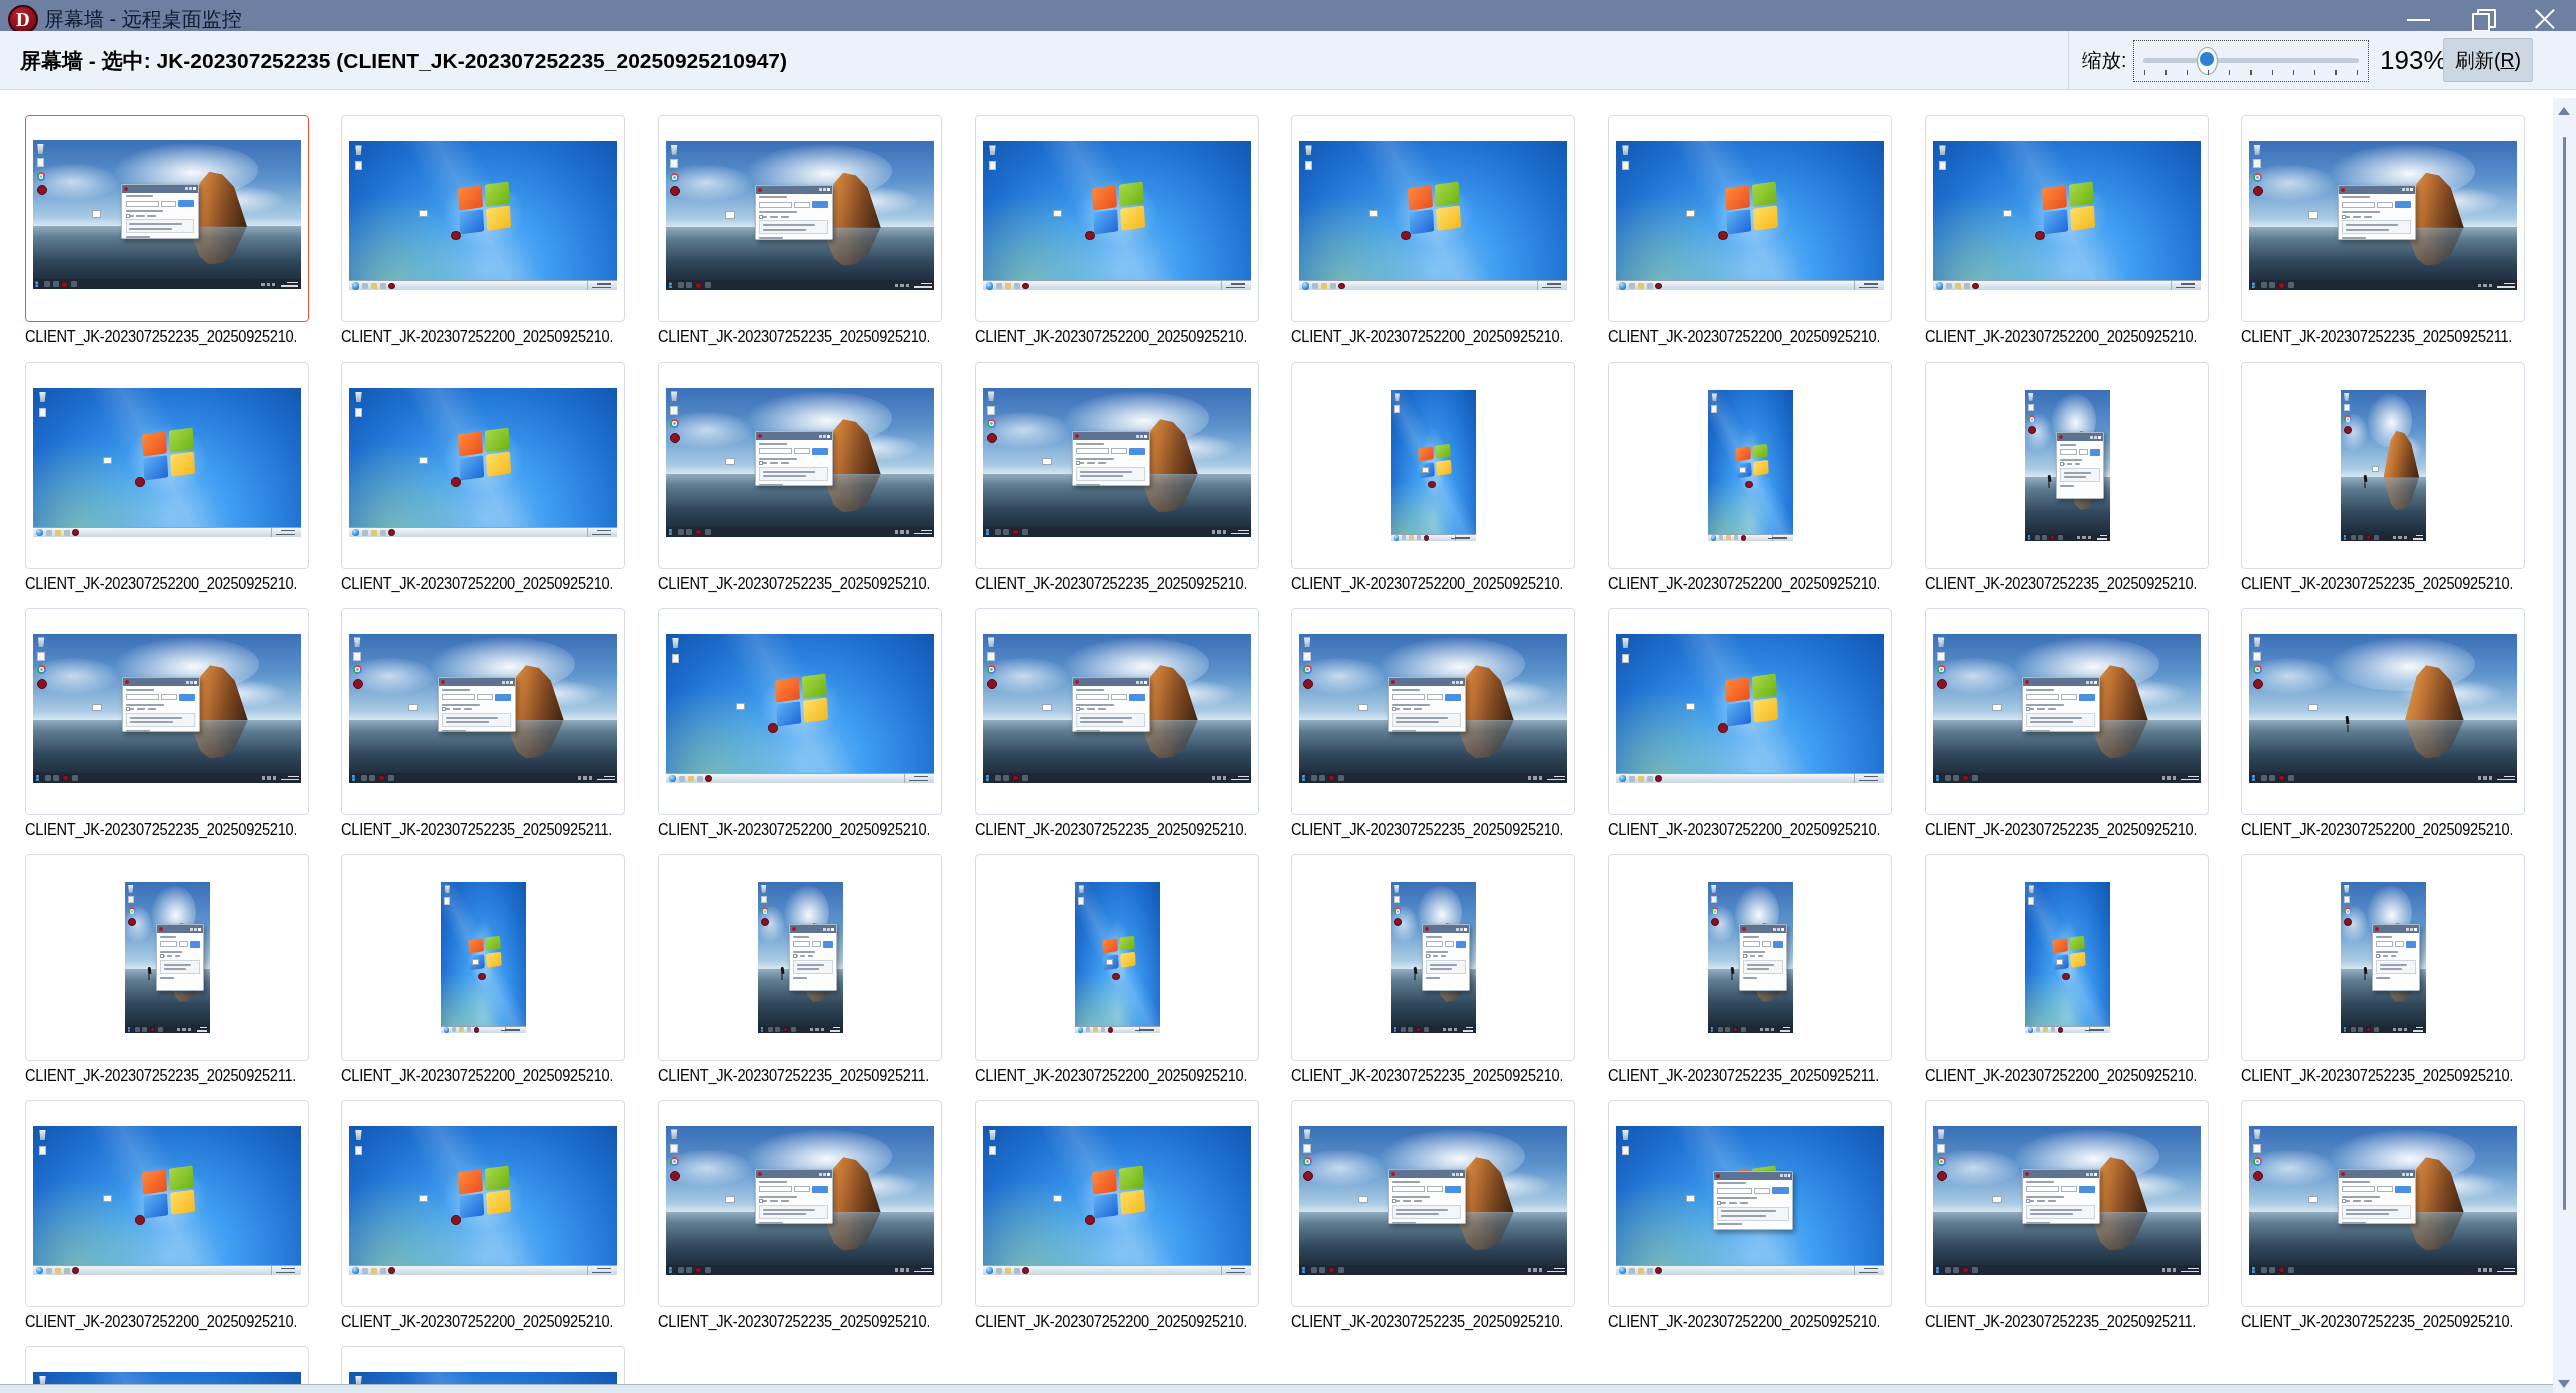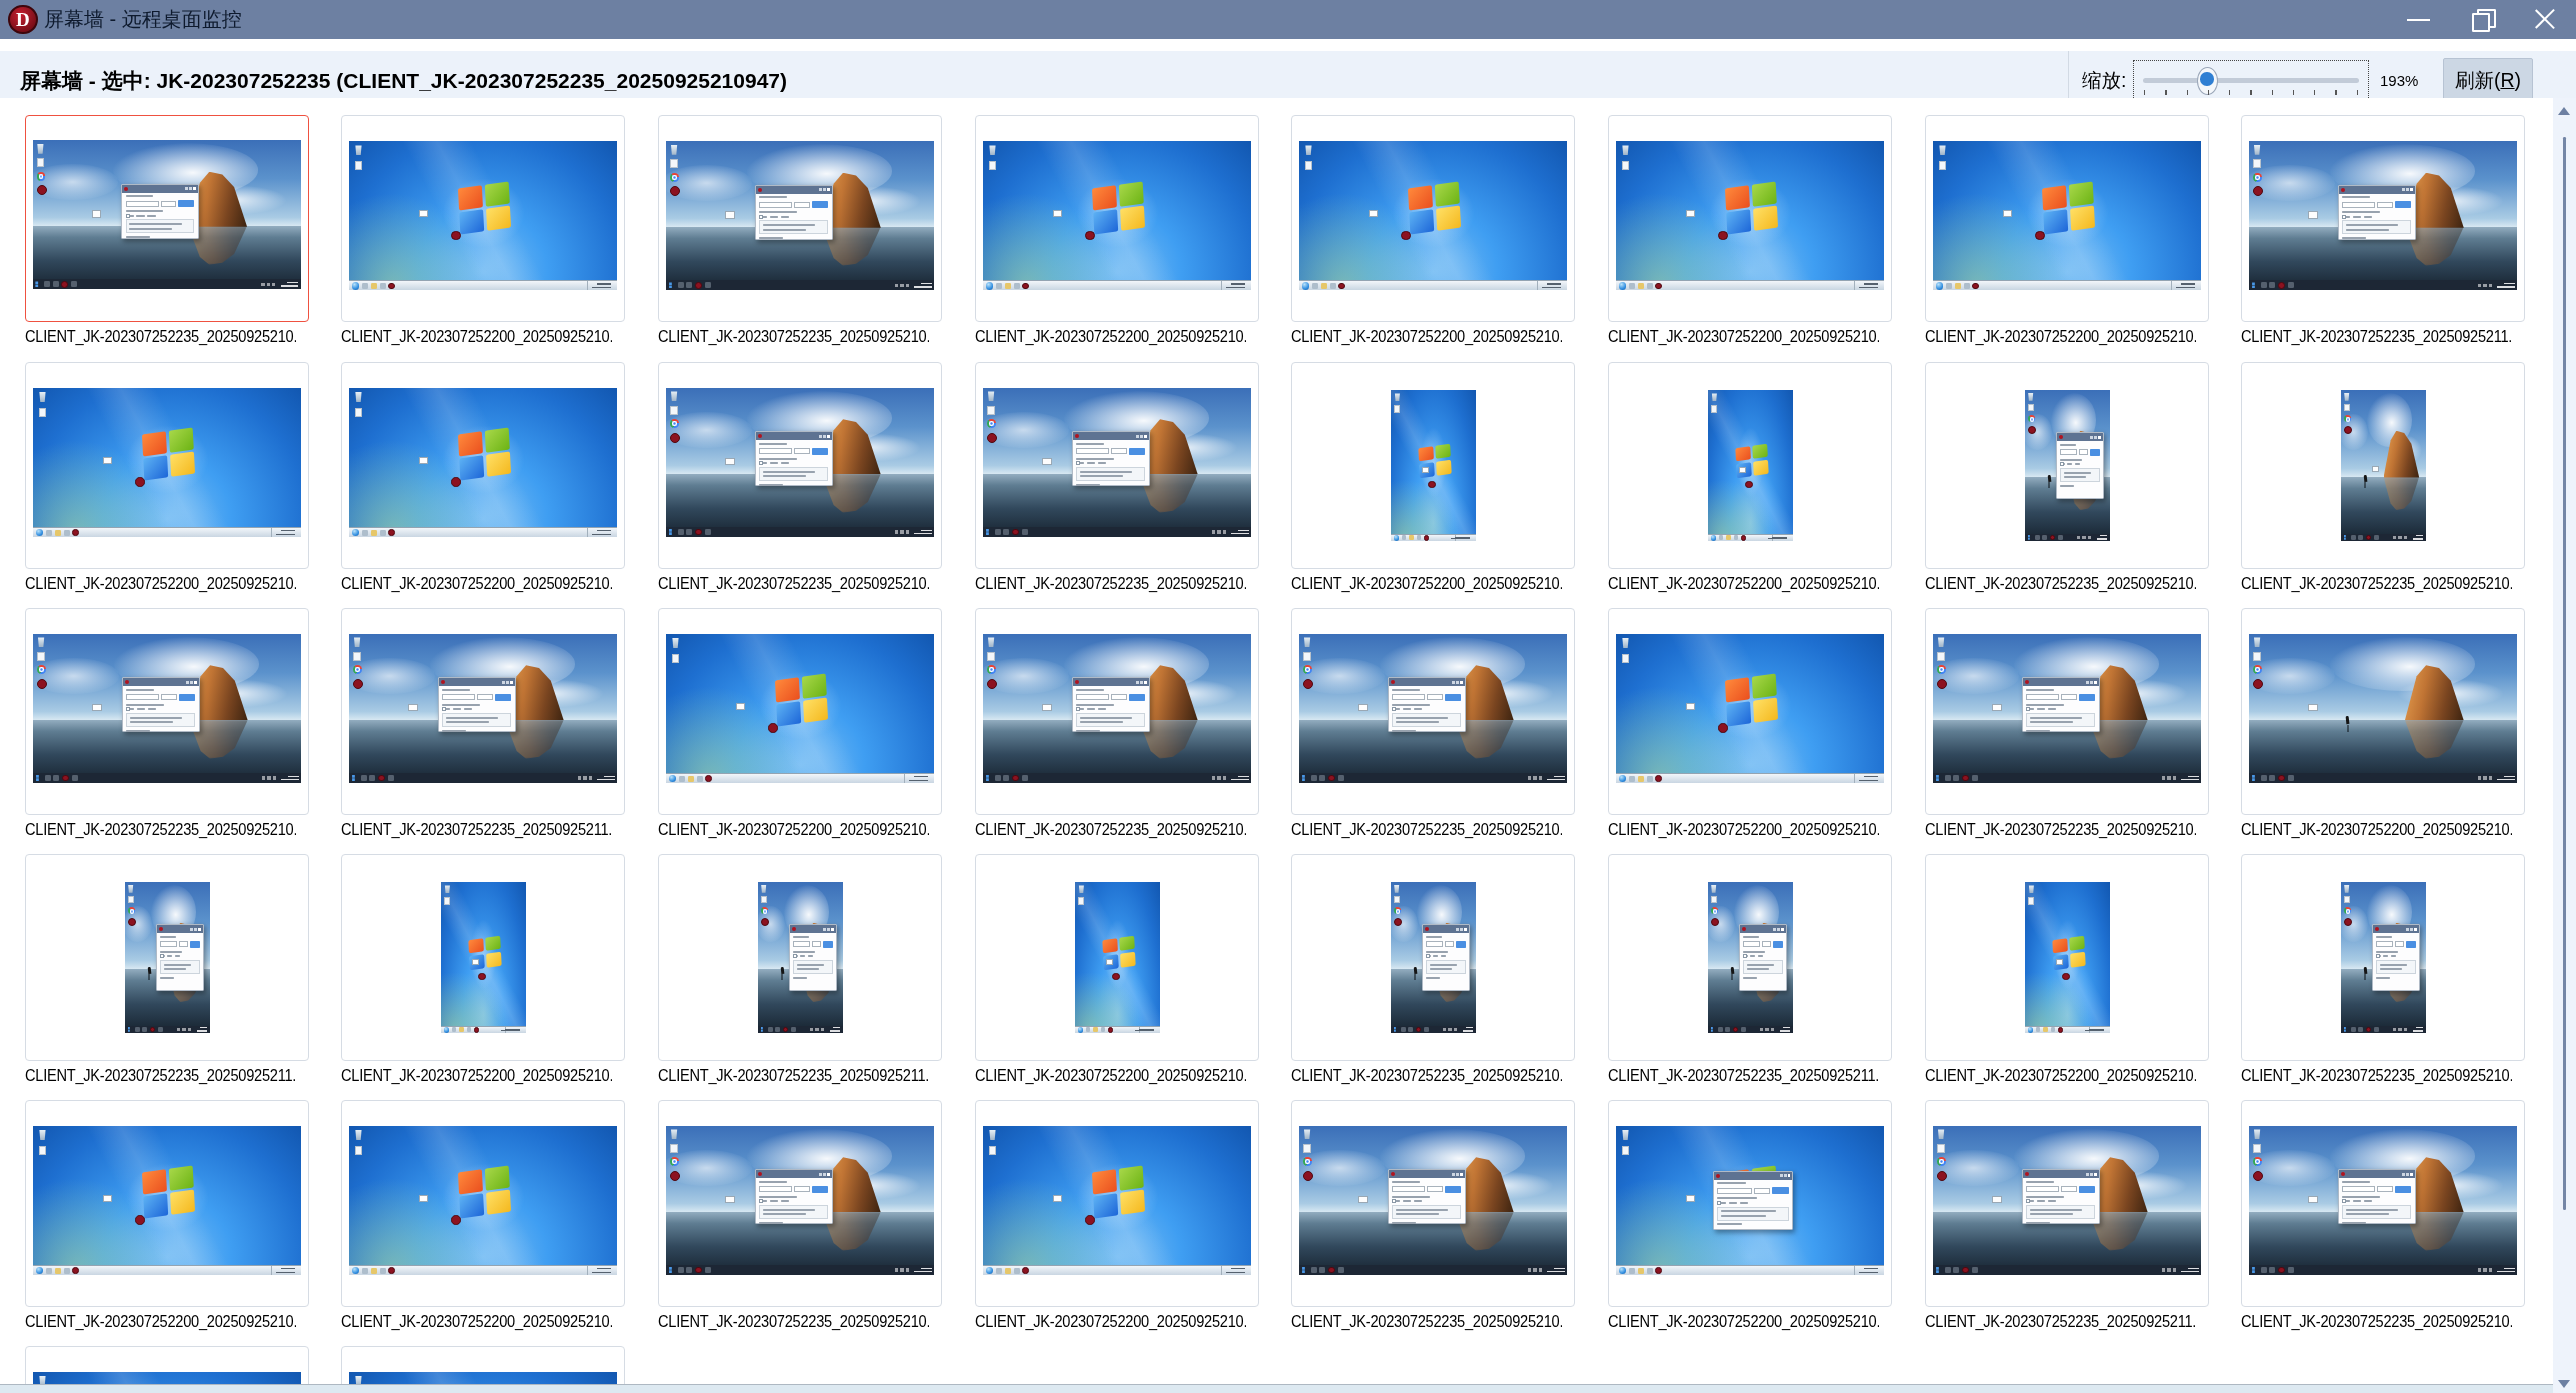--- a/index.html
+++ b/index.html
@@ -16,32 +16,32 @@
   .win-controls{position:absolute;right:0;top:0;height:39px;display:flex;}
   .wc{width:63px;height:39px;position:relative;cursor:pointer;}
   .wc.min::after{content:"";position:absolute;left:20px;top:19px;width:23px;height:2px;background:#fff;}
   .wc.rest::after{content:"";position:absolute;left:21.5px;top:13.4px;width:14.8px;height:14.8px;border:2px solid #fff;border-radius:1.3px;background:#6d80a2;}
   .wc.rest::before{content:"";position:absolute;left:27px;top:9.4px;width:14.8px;height:14.8px;border:2px solid #fff;border-radius:1.3px;}
   .wc.close::before,.wc.close::after{content:"";position:absolute;left:19px;top:18px;width:25.5px;height:2px;background:#fff;}
   .wc.close::before{transform:rotate(45deg);}
   .wc.close::after{transform:rotate(-45deg);}
 
   
-  .toolbar{position:absolute;left:0;top:51px;width:2576px;height:59px;background:#ecf2fa;border-bottom:0.7px solid #d5dde8;box-sizing:border-box;}
+  .toolbar{position:absolute;left:0;top:31px;width:2576px;height:59px;background:#ecf2fa;border-bottom:0.7px solid #d5dde8;box-sizing:border-box;}
   .sel-label{position:absolute;left:20px;top:0;height:59px;line-height:59px;font-size:21px;font-weight:bold;color:#000;}
   .tb-divider{position:absolute;left:2068px;top:0;width:0.7px;height:59px;background:#d2dae4;}
   .zoom-label{position:absolute;left:2082px;top:0;height:59px;line-height:59px;font-size:19.5px;color:#000;}
   .slider{position:absolute;left:2133px;top:8.7px;width:236px;height:42px;border:0.7px dotted #444;box-sizing:border-box;cursor:pointer;}
   .slider .track{position:absolute;left:8.7px;right:8.7px;top:17px;height:5.4px;background:#c2cbd8;border-radius:2.7px;}
   .slider .sthumb{position:absolute;top:6px;width:21.5px;height:28px;margin-left:-10.7px;border-radius:50%;
     background:#f4f7fb;border:1.3px solid #9aa6b8;box-sizing:border-box;}
   .slider .sthumb::after{content:"";position:absolute;left:2.7px;top:4.7px;width:13.4px;height:13.4px;border-radius:50%;background:#2f7fd3;}
   .slider .ticks{position:absolute;left:10px;right:10px;top:29.5px;height:5.4px;display:flex;justify-content:space-between;}
   .slider .ticks i{width:1.3px;height:4.7px;background:#555;}
-  .zoom-val{position:absolute;left:2380px;top:0;height:59px;line-height:59px;font-size:15px;color:#000;}
+  .zoom-val{position:absolute;left:2380px;top:0;height:59px;line-height:59px;font-size:26px;color:#000;}
   .refresh{position:absolute;left:2443px;top:7.4px;width:90px;height:44px;background:#ccd7e4;border:0.7px solid #b7c3d3;
     border-radius:2px;font-size:19.5px;color:#000;font-family:inherit;cursor:pointer;padding:0;}
   .refresh .u{text-decoration:underline;}
 
   
   .content{position:absolute;left:0;top:98px;width:2553px;height:1295px;background:#fff;overflow:hidden;}
   .cell{position:absolute;width:284px;height:207px;background:#fff;border:0.7px solid #d6dce4;border-radius:4px;box-sizing:border-box;cursor:pointer;}
   .cell.selected{border:1.3px solid #ef5140;}
   .caption{position:absolute;width:315px;height:24px;font-size:17px;letter-spacing:-0.3px;color:#000;
     white-space:nowrap;overflow:hidden;transform:scaleX(.86);transform-origin:left center;}

